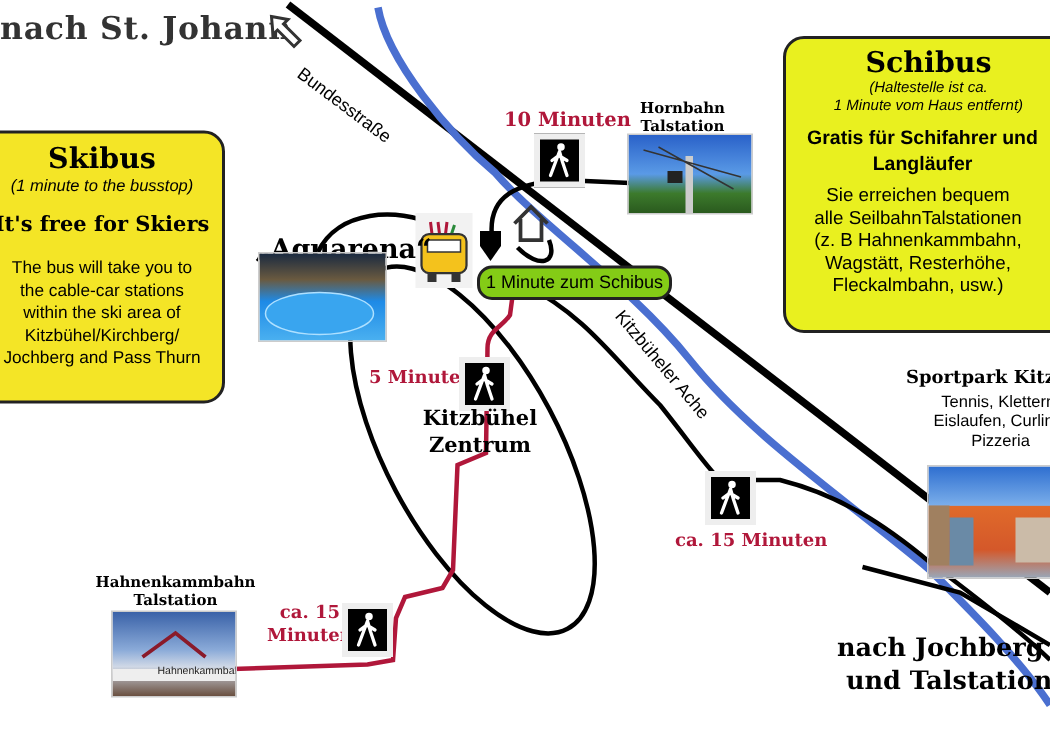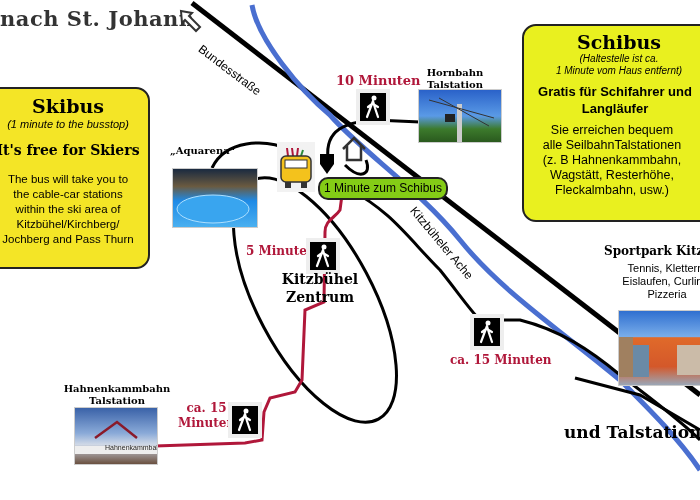--- a/index.html
+++ b/index.html
@@ -123,21 +123,21 @@
     <path d="M26 8 L24 14" stroke="#2a8a3a" stroke-width="2"></path>
     <rect x="4" y="14" width="30" height="26" rx="5" fill="#f4c21c" stroke="#333" stroke-width="1.5"></rect>
     <rect x="8" y="18" width="22" height="8" fill="#fff" stroke="#333" stroke-width="1"></rect>
     <rect x="8" y="40" width="6" height="6" fill="#333"></rect>
       <rect x="24" y="40" width="6" height="6" fill="#333"></rect>
   </svg>
 </div>
 
 <div class="abs bus-pill">1 Minute zum Schibus</div>
 
-<div class="abs serif-b" style="left:170px;top:145px;font-size:10px;">„Aquarena“</div>
+<div class="abs serif-b" style="left:170px;top:156px;font-size:18px;">„Aquarena“</div>
 <div class="abs photo" style="left:172px;top:168px;width:84px;height:58px;background:linear-gradient(180deg,#1a2a40 0%,#6a5a40 30%,#1e8ae6 55%,#4ab0f0 100%);">
   <svg viewBox="0 0 84 58" width="84" height="58">
       <ellipse cx="40" cy="40" rx="36" ry="14" fill="#39a5ef" stroke="#aee0ff" stroke-width="1"></ellipse>
     </svg>
 </div>
 
 <div class="abs serif-b red" style="left:246px;top:244px;font-size:12px;">5 Minuten</div>
 <div class="abs walk" style="left:306px;top:238px;">
   <svg viewBox="0 0 20 24">
       <circle cx="11" cy="3" r="2.5" fill="#fff"></circle>
@@ -180,14 +180,15 @@
 Pizzeria</div>
 <div class="abs photo" style="left:618px;top:310px;width:90px;height:74px;background:linear-gradient(180deg,#2f6fd0 0%,#7aaeea 35%,#e06a2a 36%,#d4582a 75%,#9aa6b6 100%);">
   <svg viewBox="0 0 90 74" width="90" height="74">
       <rect x="0" y="26" width="14" height="40" fill="#a08060"></rect>
       <rect x="14" y="34" width="16" height="32" fill="#6a8aa6"></rect>
       <rect x="58" y="34" width="32" height="30" fill="#cbbba8"></rect>
     </svg>
 </div>
 
 <div class="abs serif-b" style="left:558px;top:421px;font-size:17px;line-height:22px;white-space:nowrap;">
+  <div>nach Jochberg</div>
   <div style="padding-left:6px">und Talstation</div>
 </div>
 
 </body></html>

